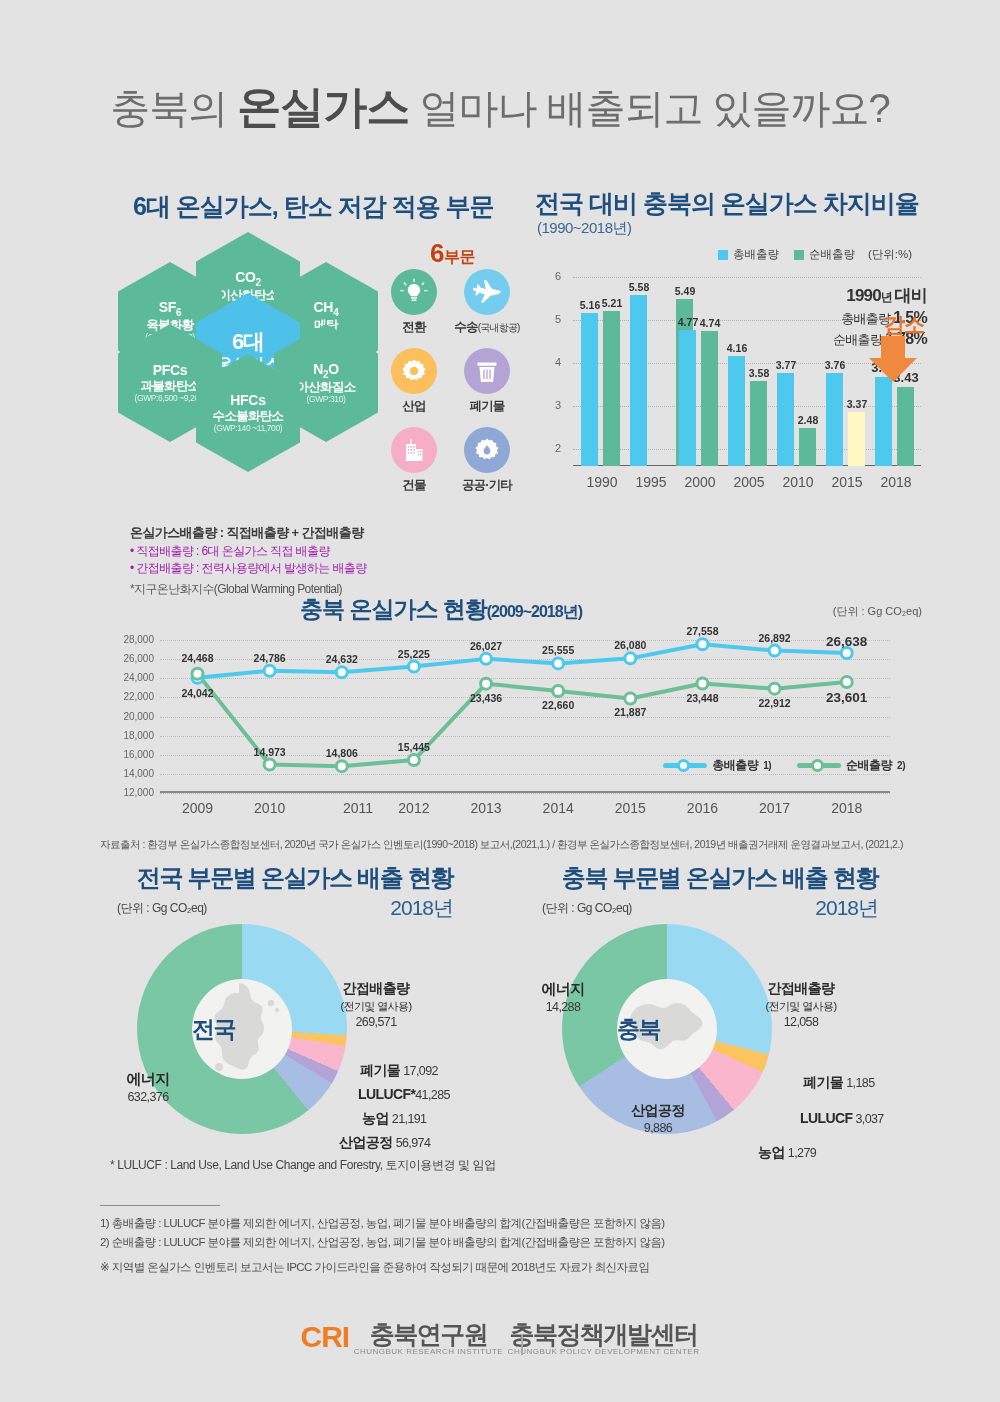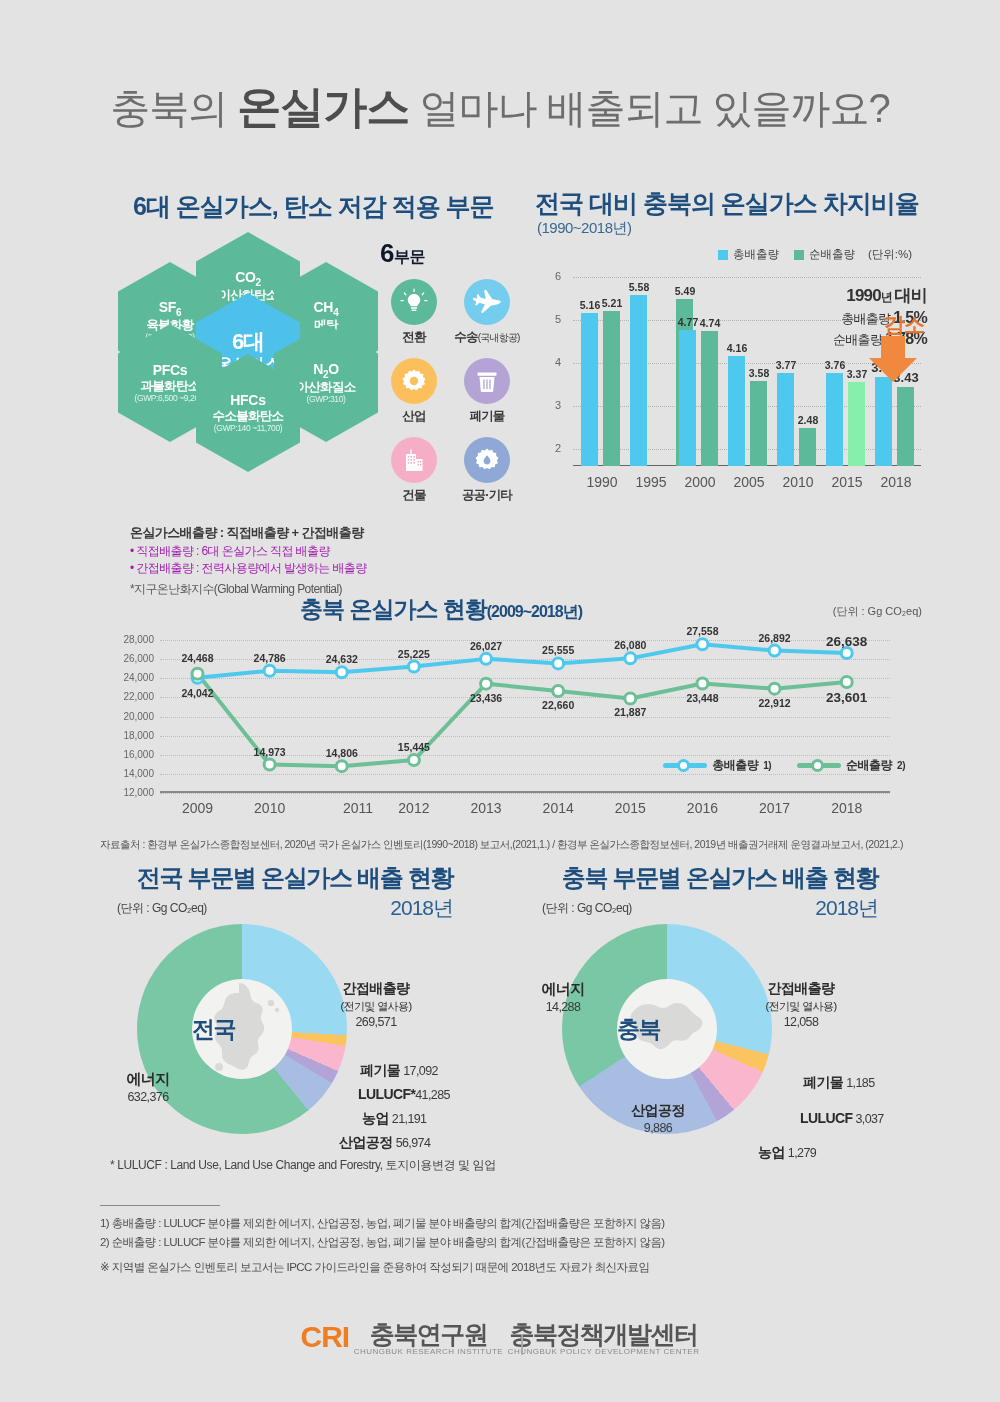--- a/index.html
+++ b/index.html
@@ -55,21 +55,21 @@
   #hx-hfc  { left: 78px;  top: 122px; }
 
   
   #hex-note { position: absolute; left: 130px; top: 524px; width: 320px; line-height: 1.45; }
   #hex-note .t1 { font-size: 13px; font-weight: bold; color: #3a3a3a; letter-spacing: -0.6px; }
   #hex-note .li { font-size: 12px; color: #a21caf; letter-spacing: -0.6px; }
   #hex-note .t2 { font-size: 12px; color: #555; letter-spacing: -0.6px; margin-top: 3px; }
 
   
   #sectors { position: absolute; left: 380px; top: 238px; width: 145px; }
-  #sectors .head { text-align: left; color: #0f172a; font-weight: bold; font-size: 16px; letter-spacing: -0.5px; margin-bottom: 10px;}
+  #sectors .head { text-align: center; color: #c2410c; font-weight: bold; font-size: 16px; letter-spacing: -0.5px; }
   #sectors .head .n { font-size: 26px; }
   .sector-grid { display: grid; grid-template-columns: 68px 78px; row-gap: 12px; }
   .sector { text-align: center; }
   .sector .circ {
     width: 46px; height: 46px; border-radius: 50%;
     margin: 0 auto 4px; display: flex; align-items: center; justify-content: center;
   }
   .sector .lab { font-size: 12.5px; font-weight: bold; color: #3a3a3a; letter-spacing: -0.8px; white-space: nowrap;}
   .sector .lab .sm { font-size: 10px; font-weight: normal;}
 
@@ -369,21 +369,21 @@
         </div>
         <div class="bar net" style="height: 37.8783px; background: rgb(92, 186, 154);">
           <div class="bar-val">2.48</div>
         </div>
       </div>
       <div class="bc-xlab" style="left: 240px;">2010</div>
       <div class="bc-group" style="left: 289px; height: 198px;">
         <div class="bar gross" style="height: 92.9739px; background: rgb(78, 201, 238);">
           <div class="bar-val">3.76</div>
         </div>
-        <div class="bar net" style="height: 84px; background: #86efac;">
+        <div class="bar net" style="height: 54px; background: #fef9c3;">
           <div class="bar-val">3.37</div>
         </div>
       </div>
       <div class="bc-xlab" style="left: 289px;">2015</div>
       <div class="bc-group" style="left: 338px; height: 198px;">
         <div class="bar gross" style="height: 88.6696px; background: rgb(78, 201, 238);">
           <div class="bar-val" style="font-size: 13px;">3.66</div>
         </div>
         <div class="bar net" style="height: 78.7696px; background: rgb(92, 186, 154);">
           <div class="bar-val" style="font-size: 13px;">3.43</div>

